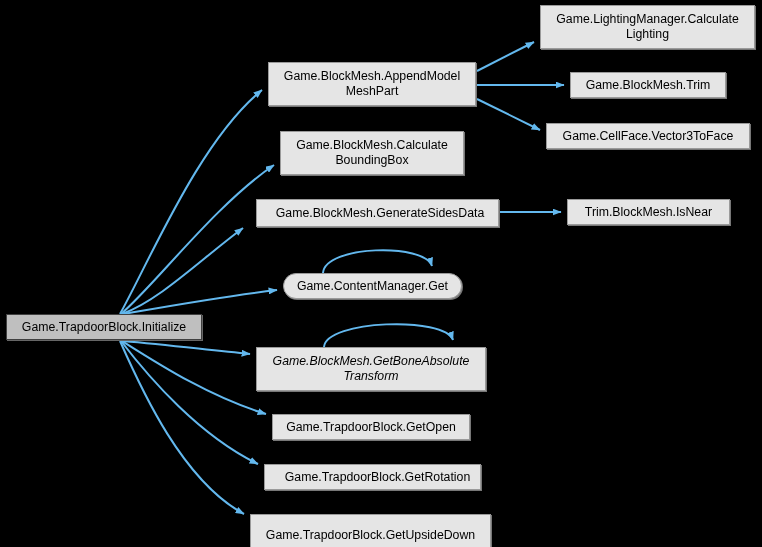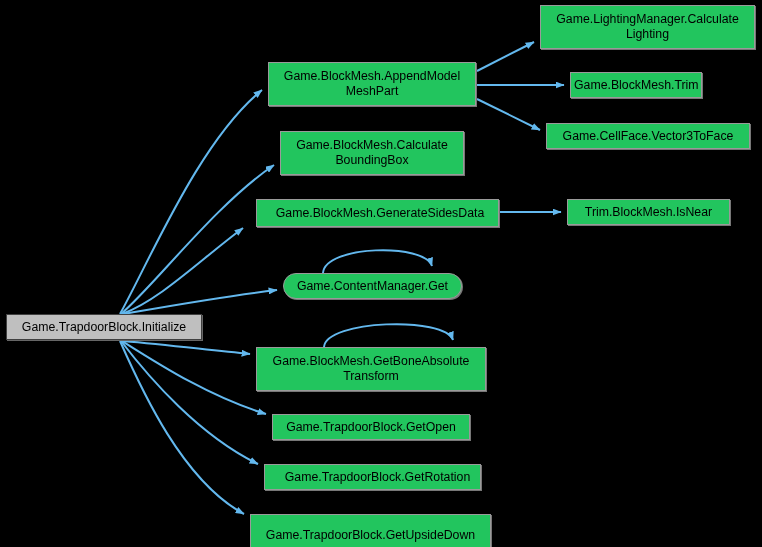--- a/index.html
+++ b/index.html
@@ -19,21 +19,21 @@
     position: absolute;
     left: 0;
     top: 0;
     width: 762px;
     height: 547px;
     display: block;
   }
   .node-box {
     position: absolute;
     box-sizing: border-box;
-    background: #22c55e;
+    background: #e5e5e5;
     border: 1px solid #9a9a9a;
     box-shadow: 1px 1px 0 0 #777777;
     display: flex;
     align-items: center;
     justify-content: center;
     text-align: center;
     color: #000000;
     font-size: 12.3px;
     line-height: 15px;
     letter-spacing: 0px;
@@ -104,21 +104,21 @@
   </div>
 
   <div class="node-box" style="left:256px; top:199px; width:243px; height:28px;padding-left:8px;">
     <span class="node-label">Game.BlockMesh.GenerateSidesData</span>
   </div>
 
   <div class="node-box" style="left:283px; top:273px; width:179px; height:26px;border-radius:13px;">
     <span class="node-label">Game.ContentManager.Get</span>
   </div>
 
-  <div class="node-box" style="left:256px; top:347px; width:230px; height:44px;">
+  <div class="node-box" style="left:256px; top:347px; width:230px; height:44px;font-style:italic;">
     <span class="node-label">Game.BlockMesh.GetBoneAbsolute
 Transform</span>
   </div>
 
   <div class="node-box" style="left:272px; top:414px; width:198px; height:26px;">
     <span class="node-label">Game.TrapdoorBlock.GetOpen</span>
   </div>
 
   <div class="node-box" style="left:264px; top:464px; width:217px; height:26px;padding-left:13px;">
     <span class="node-label">Game.TrapdoorBlock.GetRotation</span>
@@ -126,21 +126,21 @@
 
   <div class="node-box" style="left:250px; top:514px; width:241px; height:42px;">
     <span class="node-label">Game.TrapdoorBlock.GetUpsideDown</span>
   </div>
 
   <div class="node-box" style="left:540px; top:5px; width:215px; height:44px;">
     <span class="node-label">Game.LightingManager.Calculate
 Lighting</span>
   </div>
 
-  <div class="node-box" style="left:570px; top:72px; width:132px; height:26px;">
+  <div class="node-box" style="left:570px; top:72px; width:156px; height:26px;">
     <span class="node-label">Game.BlockMesh.Trim</span>
   </div>
 
   <div class="node-box" style="left:546px; top:123px; width:204px; height:26px;">
     <span class="node-label">Game.CellFace.Vector3ToFace</span>
   </div>
 
   <div class="node-box" style="left:567px; top:199px; width:163px; height:26px;">
     <span class="node-label">Trim.BlockMesh.IsNear</span>
   </div>

